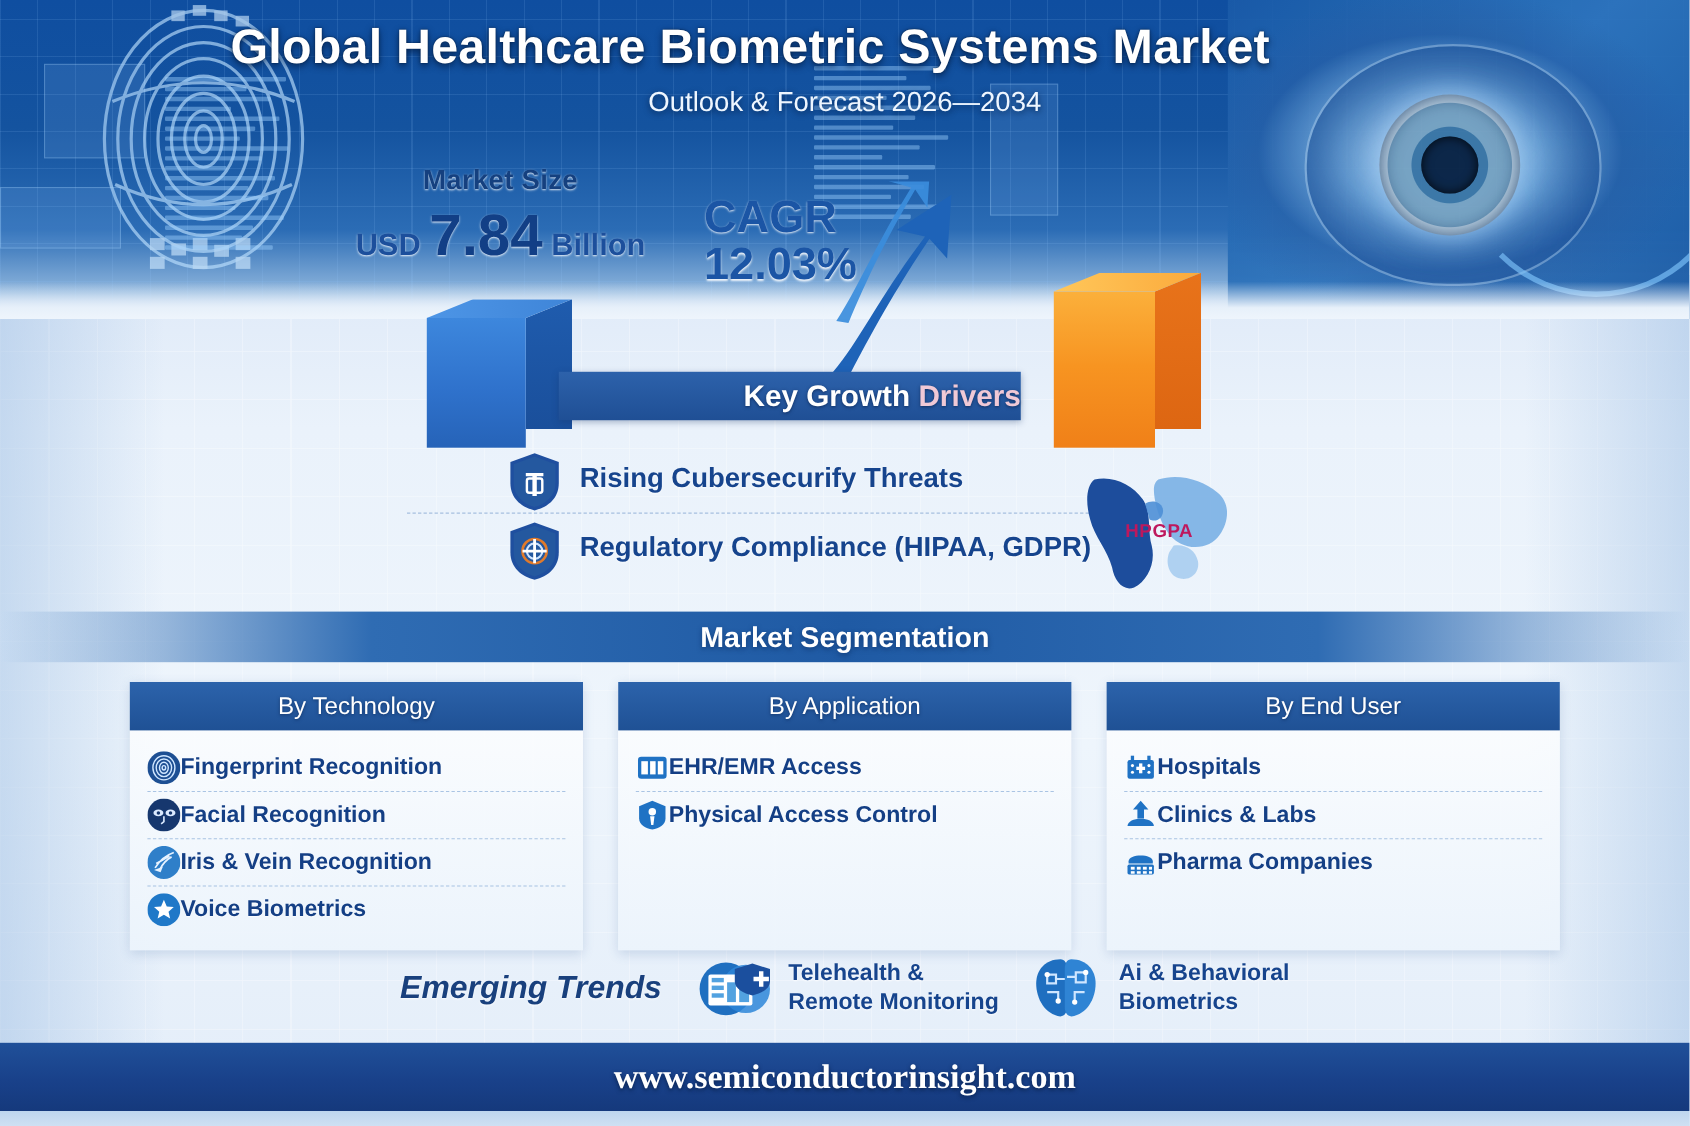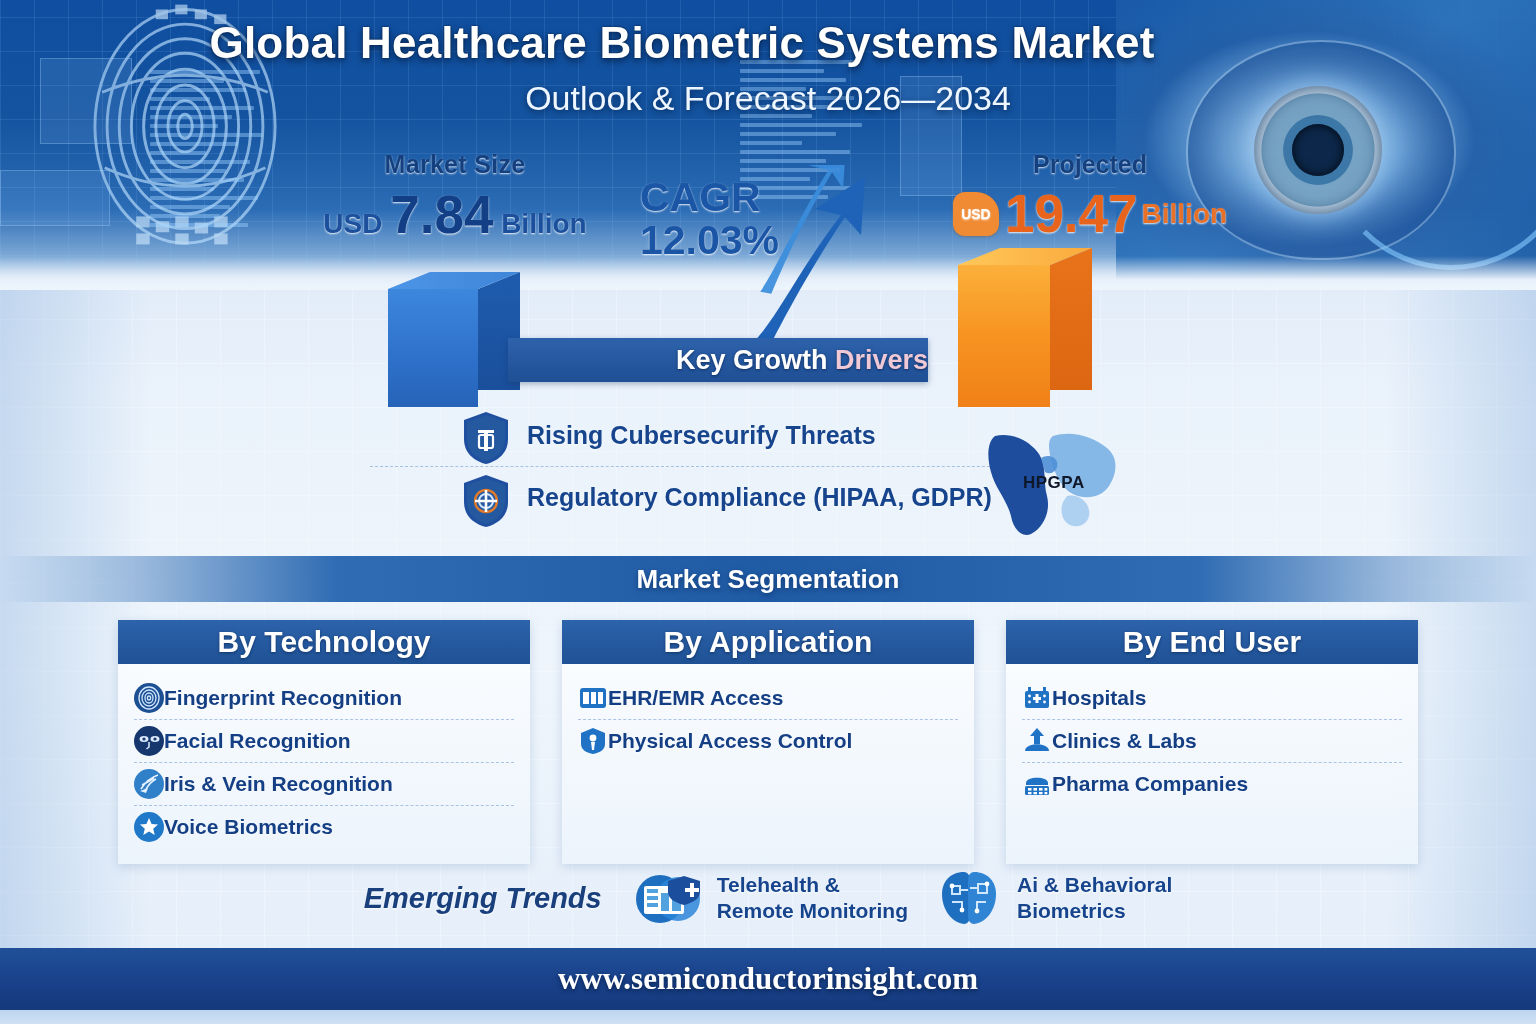--- a/index.html
+++ b/index.html
@@ -101,21 +101,21 @@
   }
 
   .title {
     position:absolute; left:0; top:18px; width:1364px; text-align:center;
     font-size:44px; font-weight:bold; color:#ffffff; letter-spacing:.2px;
     text-shadow:0 3px 7px rgba(4,30,70,.85), 0 0 2px rgba(0,0,0,.6);
     z-index:6;
   }
   .subtitle {
     position:absolute; left:0; top:79px; width:1536px; text-align:center;
-    font-size:34px; color:#eef6ff; font-weight:400;
+    font-size:25px; color:#eef6ff; font-weight:400;
     text-shadow:0 2px 6px rgba(4,30,70,.8);
     z-index:6;
   }
 
   
   .kpi-zone { position:absolute; left:0; top:150px; width:1536px; height:260px; z-index:7; }
 
   .kpi-msize { position:absolute; left:290px; top:0; width:330px; text-align:center; }
   .kpi-msize .lbl {
     font-size:25px; font-weight:bold; color:#15407f; letter-spacing:.3px;
@@ -214,21 +214,21 @@
   .driver + .driver { border-top:1px dashed rgba(110,150,200,.55); }
   .driver .shield { position:absolute; left:92px; top:7px; width:48px; height:54px; }
   .driver .dtxt {
     margin-left:71px; font-size:25px; font-weight:bold; color:#16448d;
     text-shadow:0 1px 2px rgba(255,255,255,.8); white-space:nowrap;
   }
 
   .map-badge { position:absolute; left:985px; top:430px; width:150px; height:110px; z-index:8; }
   .map-badge .hip {
     position:absolute; left:38px; top:43px; font-size:17px; font-weight:bold;
-    color:#0f172a; letter-spacing:.5px;
+    color:#be185d; letter-spacing:.5px;
   }
 
   
   .seg-band {
     position:absolute; left:0; top:556px; width:1536px; height:46px;
     background:linear-gradient(90deg,rgba(200,222,245,.15) 0%,#2f6cb3 22%,#1f5aa4 50%,#2f6cb3 78%,rgba(200,222,245,.15) 100%);
     display:flex; align-items:center; justify-content:center;
   }
   .seg-band .t {
     font-size:26px; font-weight:bold; color:#ffffff;
@@ -238,21 +238,21 @@
   .cards { position:absolute; left:0; top:620px; width:1536px; display:flex; justify-content:center; gap:32px; }
   .card {
     width:412px; background:linear-gradient(180deg,rgba(255,255,255,.85),rgba(236,244,252,.92));
     box-shadow:0 3px 10px rgba(60,100,160,.20);
   }
   .card .chead {
     height:44px; background:linear-gradient(180deg,#2c63ab 0%,#1f5195 100%);
     display:flex; align-items:center; justify-content:center;
   }
   .card .chead span {
-    font-size:30px; font-weight:bold; color:#fff;
+    font-size:22px; font-weight:normal; color:#fff;
     text-shadow:0 1px 3px rgba(8,30,70,.6);
   }
   .card .clist { padding:12px 16px 16px 16px; }
   .crow { display:flex; align-items:center; height:43px; }
   .crow + .crow { border-top:1px dashed rgba(120,160,210,.6); }
   .crow .ci { flex:0 0 auto; width:30px; height:30px; }
   .crow .cl {
     font-size:21px; font-weight:bold; color:#143f85;
     text-shadow:0 1px 1px rgba(255,255,255,.7); white-space:nowrap;
   }
@@ -416,28 +416,20 @@
       <div class="l2">12.03%</div>
     </div>
 
     <div class="arrows">
       <svg viewBox="0 0 130 190" width="130" height="190">
         <path d="M8 178 C34 150 52 108 96 50 L70 44 L120 12 L116 70 L100 52 C60 112 40 152 22 186 Z" fill="#1e63b8"></path>
         <path d="M34 190 C56 156 72 116 108 58 L86 52 L128 18 L124 78 L112 60 C80 114 62 154 46 192 Z" fill="#3b8ddc" opacity="0.92" transform="translate(-16,-48) scale(0.92)"></path>
       </svg>
     </div>
 
-    <div class="kpi-proj">
-      <div class="lbl">Projected</div>
-      <div class="val">
-        <span class="usd-tag">USD</span>
-        <span class="big">19.47</span>
-        <span>Billion</span>
-      </div>
-    </div>
   </div>
 
   <div class="kgd-banner">
     <div class="t"><span>Key Growth </span><span class="pink">Drivers</span></div>
   </div>
 
   <div class="drivers">
     <div class="driver">
       <span class="shield">
         <svg viewBox="0 0 48 54" width="48" height="54">

